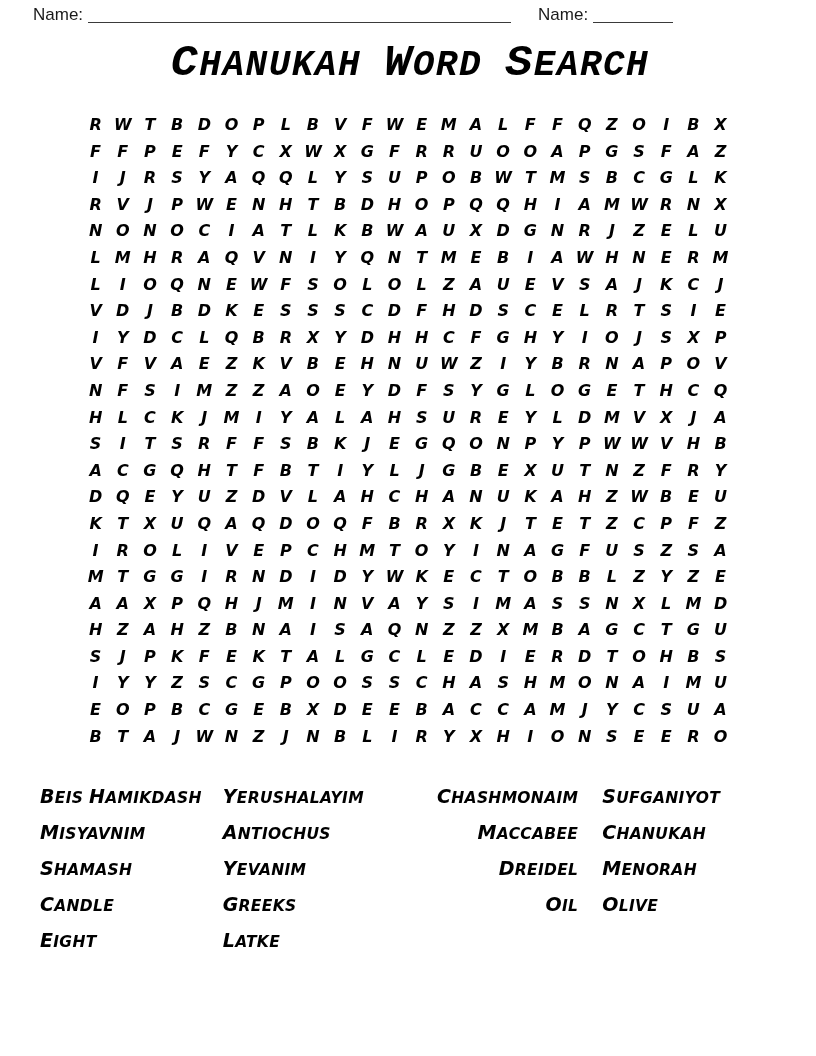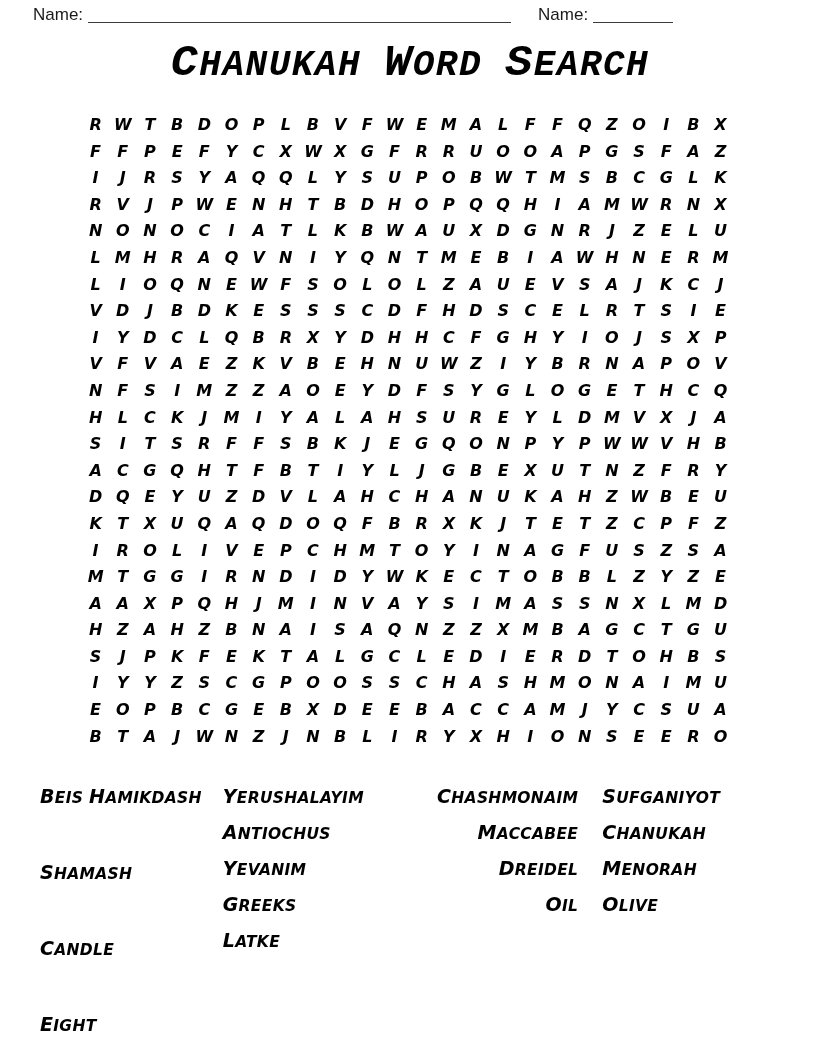--- a/index.html
+++ b/index.html
@@ -96,21 +96,21 @@
     top: 778px;
     left: 40px;
     width: 740px;
     display: flex;
     flex-direction: row;
   }
   .word-col {
     display: flex;
     flex-direction: column;
   }
-  .word-col.c1 { width: 185px; gap: 40px; }
+  .word-col.c1 { width: 185px; }
   .word-col.c2 { width: 182px; }
   .word-col.c3 { width: 178px; align-items: flex-end; }
   .word-col.c4 { width: 180px; margin-left: 24px; }
   .word {
     height: 36px;
     line-height: 36px;
     font-family: "DejaVu Sans", sans-serif;
     font-weight: bold;
     font-style: italic;
     font-size: 19px;
@@ -758,20 +758,21 @@
       <div class="cell">E</div>
       <div class="cell">E</div>
       <div class="cell">R</div>
       <div class="cell">O</div>
     </div>
   </div>
 
 <div class="wordlist" id="wordlist-node">
     <div class="word-col c1">
       <div class="word"><span class="">B</span><span class="sm">E</span><span class="sm">I</span><span class="sm">S</span><span class="sm">&nbsp;</span><span class="">H</span><span class="sm">A</span><span class="sm">M</span><span class="sm">I</span><span class="sm">K</span><span class="sm">D</span><span class="sm">A</span><span class="sm">S</span><span class="sm">H</span></div>
+      <div class="word"><span class="">M</span><span class="sm">I</span><span class="sm">S</span><span class="sm">Y</span><span class="sm">A</span><span class="sm">V</span><span class="sm">N</span><span class="sm">I</span><span class="sm">M</span></div>
       <div class="word"><span class="">S</span><span class="sm">H</span><span class="sm">A</span><span class="sm">M</span><span class="sm">A</span><span class="sm">S</span><span class="sm">H</span></div>
       <div class="word"><span class="">C</span><span class="sm">A</span><span class="sm">N</span><span class="sm">D</span><span class="sm">L</span><span class="sm">E</span></div>
       <div class="word"><span class="">E</span><span class="sm">I</span><span class="sm">G</span><span class="sm">H</span><span class="sm">T</span></div>
     </div>
     <div class="word-col c2">
       <div class="word"><span class="">Y</span><span class="sm">E</span><span class="sm">R</span><span class="sm">U</span><span class="sm">S</span><span class="sm">H</span><span class="sm">A</span><span class="sm">L</span><span class="sm">A</span><span class="sm">Y</span><span class="sm">I</span><span class="sm">M</span></div>
       <div class="word"><span class="">A</span><span class="sm">N</span><span class="sm">T</span><span class="sm">I</span><span class="sm">O</span><span class="sm">C</span><span class="sm">H</span><span class="sm">U</span><span class="sm">S</span></div>
       <div class="word"><span class="">Y</span><span class="sm">E</span><span class="sm">V</span><span class="sm">A</span><span class="sm">N</span><span class="sm">I</span><span class="sm">M</span></div>
       <div class="word"><span class="">G</span><span class="sm">R</span><span class="sm">E</span><span class="sm">E</span><span class="sm">K</span><span class="sm">S</span></div>
       <div class="word"><span class="">L</span><span class="sm">A</span><span class="sm">T</span><span class="sm">K</span><span class="sm">E</span></div>

